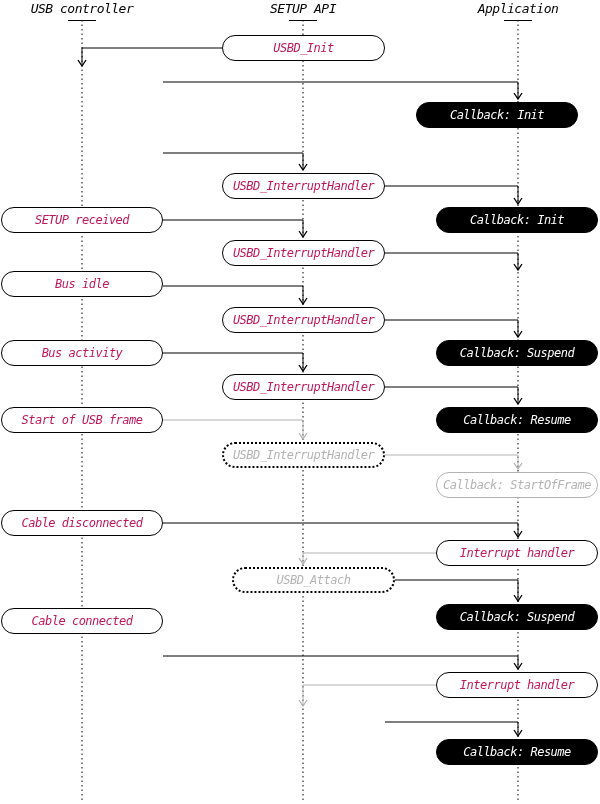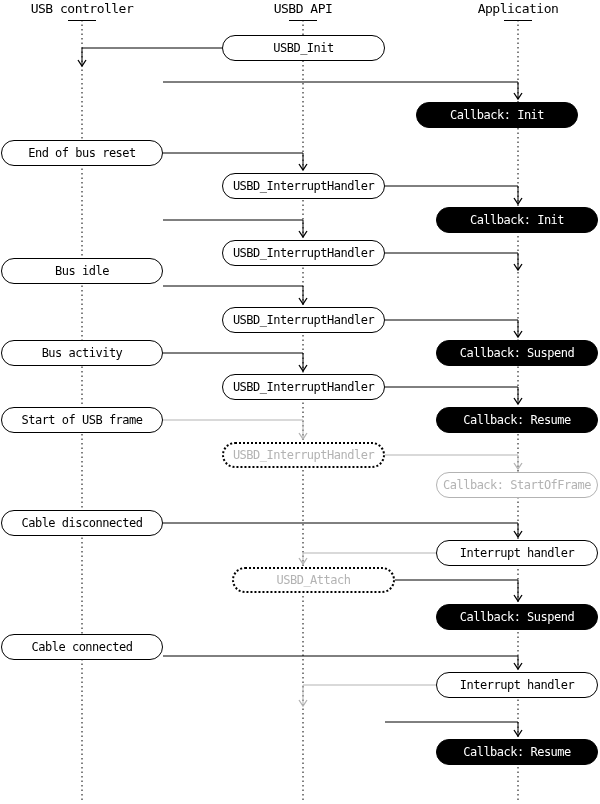--- a/index.html
+++ b/index.html
@@ -1,28 +1,28 @@
 <!DOCTYPE html>
 <html><head>
 <meta charset="utf-8">
 <style>
   html,body { margin:0; padding:0; background:#ffffff; }
   #stage {
     position:relative; width:600px; height:804px; background:#ffffff;
-    font-family:"DejaVu Sans Mono", monospace; overflow:hidden;
+    font-family:"DejaVu Sans Mono", monospace; overflow:hidden;font-style:italic;
   }
   svg.wires { position:absolute; left:0; top:0; width:600px; height:804px; }
   .lane-label {
     position:absolute; top:1px; width:170px; text-align:center;
     font-size:13px; letter-spacing:-0.5px; color:#000; white-space:nowrap;
   }
   .tick { position:absolute; top:20px; width:28px; height:1px; background:#000; }
   .pill {
     position:absolute; box-sizing:border-box; height:26px;
-    border:1px solid #000; border-radius:13px; background:#fff; color:#000000;
+    border:1px solid #000; border-radius:13px; background:#fff; color:#be185d;
     display:flex; align-items:center; justify-content:center;
     font-size:12px; letter-spacing:-0.5px; white-space:nowrap;
   }
   .pill.dark  { background:#000; border-color:#000; color:#fff; }
   .pill.ghost { background:#fff; border:2px dotted #000; color:#b3b3b3; }
   .pill.faded { background:#fff; border:1px solid #b3b3b3; color:#b3b3b3; }
 </style>
 </head>
 <body>
 
@@ -56,42 +56,42 @@
     <path d="M385,455 H518 V469" fill="none" stroke="#b3b3b3" stroke-width="1" marker-end="url(#arrow-gray)"></path>
     <path d="M163,523 H518 V537" fill="none" stroke="#000" stroke-width="1" marker-end="url(#arrow-black)"></path>
     <path d="M436,553 H303 V564" fill="none" stroke="#b3b3b3" stroke-width="1" marker-end="url(#arrow-gray)"></path>
     <path d="M385,580 H518 V601" fill="none" stroke="#000" stroke-width="1" marker-end="url(#arrow-black)"></path>
     <path d="M163,656 H518 V669" fill="none" stroke="#000" stroke-width="1" marker-end="url(#arrow-black)"></path>
     <path d="M436,685 H303 V706" fill="none" stroke="#b3b3b3" stroke-width="1" marker-end="url(#arrow-gray)"></path>
     <path d="M385,722 H518 V736" fill="none" stroke="#000" stroke-width="1" marker-end="url(#arrow-black)"></path>
   </svg>
 
   <div class="lane-label" style="left:-3px">USB controller</div>
-  <div class="lane-label" style="left:218px">USBD API</div>
+  <div class="lane-label" style="left:218px">SETUP API</div>
   <div class="lane-label" style="left:433px">Application</div>
   <div class="tick" style="left:68px"></div>
   <div class="tick" style="left:289px"></div>
   <div class="tick" style="left:504px"></div>
 
   <div class="pill" style="left:222px; top:35px;  width:163px">USBD_Init</div>
   <div class="pill dark" style="left:416px; top:102px; width:162px">Callback: Init</div>
-  <div class="pill" style="left:1px;   top:140px; width:162px">End of bus reset</div>
   <div class="pill" style="left:222px; top:173px; width:163px">USBD_InterruptHandler</div>
   <div class="pill dark" style="left:436px; top:207px; width:162px">Callback: Init</div>
+  <div class="pill" style="left:1px;   top:207px; width:162px">SETUP received</div>
   <div class="pill" style="left:222px; top:240px; width:163px">USBD_InterruptHandler</div>
-  <div class="pill" style="left:1px;   top:258px; width:162px">Bus idle</div>
+  <div class="pill" style="left:1px;   top:271px; width:162px">Bus idle</div>
   <div class="pill" style="left:222px; top:307px; width:163px">USBD_InterruptHandler</div>
   <div class="pill dark" style="left:436px; top:340px; width:162px">Callback: Suspend</div>
   <div class="pill" style="left:1px;   top:340px; width:162px">Bus activity</div>
   <div class="pill" style="left:222px; top:374px; width:163px">USBD_InterruptHandler</div>
   <div class="pill dark" style="left:436px; top:407px; width:162px">Callback: Resume</div>
   <div class="pill" style="left:1px;   top:407px; width:162px">Start of USB frame</div>
   <div class="pill ghost" style="left:222px; top:442px; width:163px">USBD_InterruptHandler</div>
   <div class="pill faded" style="left:436px; top:472px; width:162px">Callback: StartOfFrame</div>
   <div class="pill" style="left:1px;   top:510px; width:162px">Cable disconnected</div>
   <div class="pill" style="left:436px; top:540px; width:162px">Interrupt handler</div>
   <div class="pill ghost" style="left:232px; top:567px; width:163px">USBD_Attach</div>
   <div class="pill dark" style="left:436px; top:604px; width:162px">Callback: Suspend</div>
-  <div class="pill" style="left:1px;   top:634px; width:162px">Cable connected</div>
+  <div class="pill" style="left:1px;   top:608px; width:162px">Cable connected</div>
   <div class="pill" style="left:436px; top:672px; width:162px">Interrupt handler</div>
   <div class="pill dark" style="left:436px; top:739px; width:162px">Callback: Resume</div>
 
 </div>
 
 </body></html>

